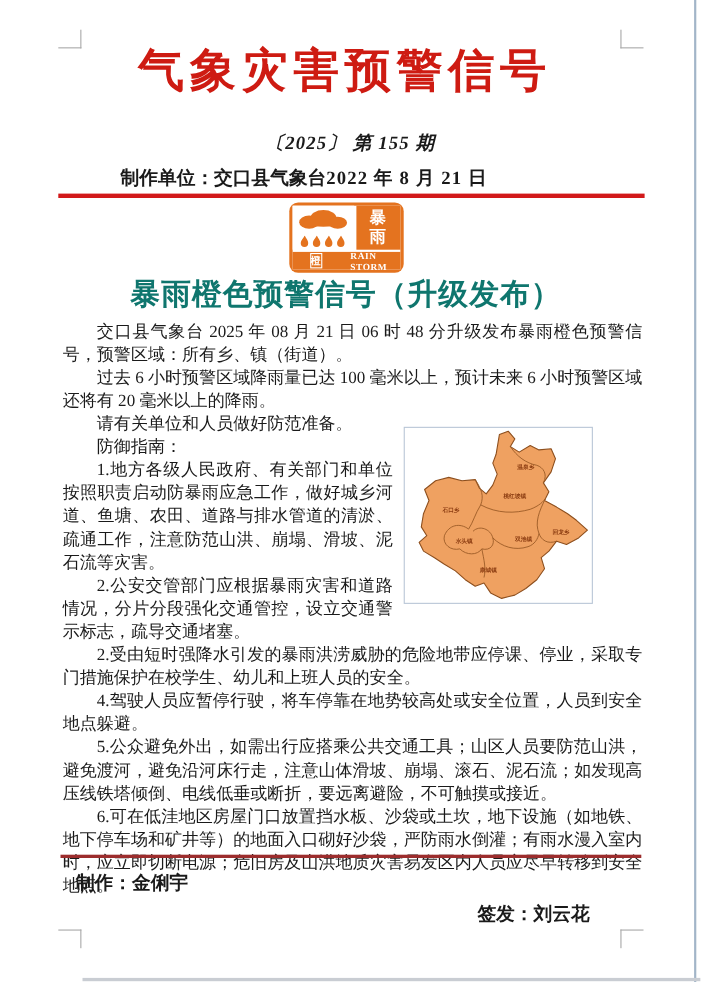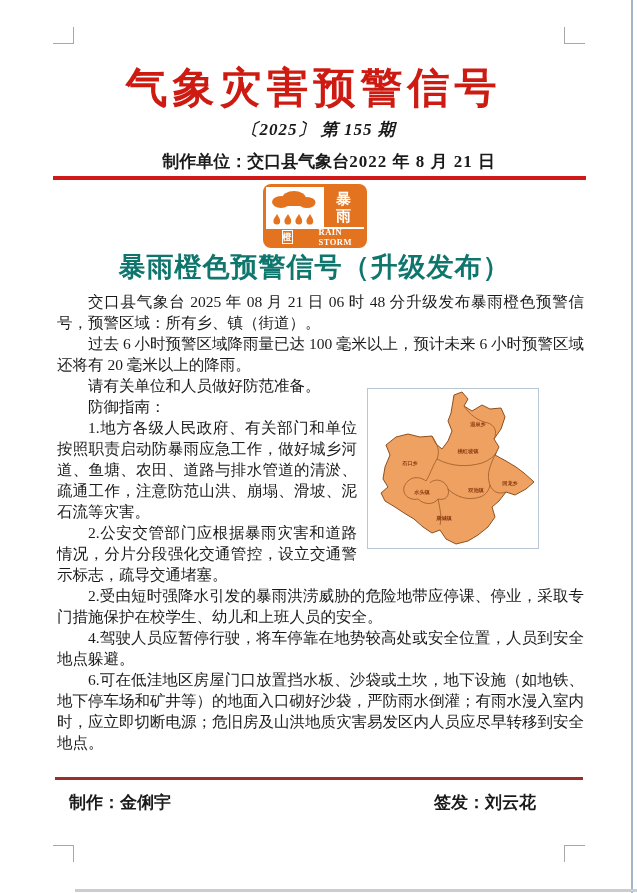--- a/index.html
+++ b/index.html
@@ -9,26 +9,26 @@
   
   .mark{position:absolute;width:20px;height:16px;border:0 solid #a8a8a8;}
   .mark-tl{left:53px;top:27px;border-right-width:1px;border-bottom-width:1px;}
   .mark-tr{left:564px;top:27px;border-left-width:1px;border-bottom-width:1px;}
   .mark-bl{left:53px;top:845px;border-right-width:1px;border-top-width:1px;}
   .mark-br{left:564px;top:845px;border-left-width:1px;border-top-width:1px;}
 
   .page-edge{position:absolute;right:4px;top:0;width:2px;height:893px;background:#a2b5c8;}
   .photo-edge{position:absolute;left:75px;right:0;bottom:1px;height:3px;background:#c9cdd3;}
 
-  .title{position:absolute;left:0;right:10px;top:60px;text-align:center;
+  .title{position:absolute;left:0;right:10px;top:36px;text-align:center;
          font-size:42px;font-weight:bold;color:#ce1b12;letter-spacing:5px;}
   .issue{position:absolute;left:0;right:0;top:118px;text-align:center;
          font-size:17px;font-weight:bold;letter-spacing:1px;font-style:italic;}
   .meta-row{position:absolute;left:57px;right:53px;top:150px;display:flex;
-            justify-content:flex-end;font-size:17px;font-weight:bold;}
+            justify-content:center;font-size:17px;font-weight:bold;}
   .meta-date{padding-right:88px;letter-spacing:1px;}
   .rule-top{position:absolute;left:53px;width:533px;top:176px;height:4px;background:#d2191a;}
 
   
   .icon-wrap{position:absolute;left:0;right:8px;top:184px;display:flex;justify-content:center;}
   .wicon{background:#e4731f;border-radius:8px;padding:3px;}
   .wicon-grid{display:grid;grid-template-columns:56px 40px;grid-template-rows:40px 16px;
               gap:2px;background:#ffffff;}
   .cell-cloud{background:#ffffff;display:flex;flex-direction:column;align-items:center;justify-content:center;}
   .cell-name{background:#e4731f;color:#fff;font-weight:bold;font-size:15px;line-height:17px;
@@ -48,21 +48,21 @@
         text-align:justify;font-weight:500;}
   .body p{margin:0;text-indent:2em;}
 
   .map-figure{float:right;width:170px;height:159px;border:1px solid #b9c6d6;background:#fff;
               margin:-8px 45px 8px 10px;}
 
   .rule-bottom{position:absolute;left:55px;width:528px;top:777px;height:3px;background:#9c2d2d;}
   .footer-row{position:absolute;left:57px;right:53px;top:791px;display:flex;
               justify-content:space-between;font-size:17px;font-weight:bold;}
   .footer-left{padding-left:12px;}
-  .footer-right{padding-right:48px;}
+  .footer-right{padding-right:48px;margin-top:28px;}
 
   .map-label{font-size:5.2px;font-weight:bold;fill:#8a3b10;
              font-family:"Liberation Sans",sans-serif;}
 </style>
 </head>
 <body>
 
 <div class="page">
 
   <div class="mark mark-tl"></div>
@@ -151,20 +151,21 @@
           <text class="map-label" x="76" y="131">康城镇</text>
         </g>
       </svg>
     </div>
 
     <p>防御指南：</p>
     <p>1.地方各级人民政府、有关部门和单位按照职责启动防暴雨应急工作，做好城乡河道、鱼塘、农田、道路与排水管道的清淤、疏通工作，注意防范山洪、崩塌、滑坡、泥石流等灾害。</p>
     <p>2.公安交管部门应根据暴雨灾害和道路情况，分片分段强化交通管控，设立交通警示标志，疏导交通堵塞。</p>
     <p>2.受由短时强降水引发的暴雨洪涝威胁的危险地带应停课、停业，采取专门措施保护在校学生、幼儿和上班人员的安全。</p>
     <p>4.驾驶人员应暂停行驶，将车停靠在地势较高处或安全位置，人员到安全地点躲避。</p>
+    <p>5.公众避免外出，如需出行应搭乘公共交通工具；山区人员要防范山洪，避免渡河，避免沿河床行走，注意山体滑坡、崩塌、滚石、泥石流；如发现高压线铁塔倾倒、电线低垂或断折，要远离避险，不可触摸或接近。</p>
     <p>6.可在低洼地区房屋门口放置挡水板、沙袋或土坎，地下设施（如地铁、地下停车场和矿井等）的地面入口砌好沙袋，严防雨水倒灌；有雨水漫入室内时，应立即切断电源；危旧房及山洪地质灾害易发区内人员应尽早转移到安全地点。</p>
   </div>
 
   <div class="rule-bottom"></div>
   <div class="footer-row">
     <span class="footer-left">制作：金俐宇</span>
     <span class="footer-right">签发：刘云花</span>
   </div>
 
 </div>

